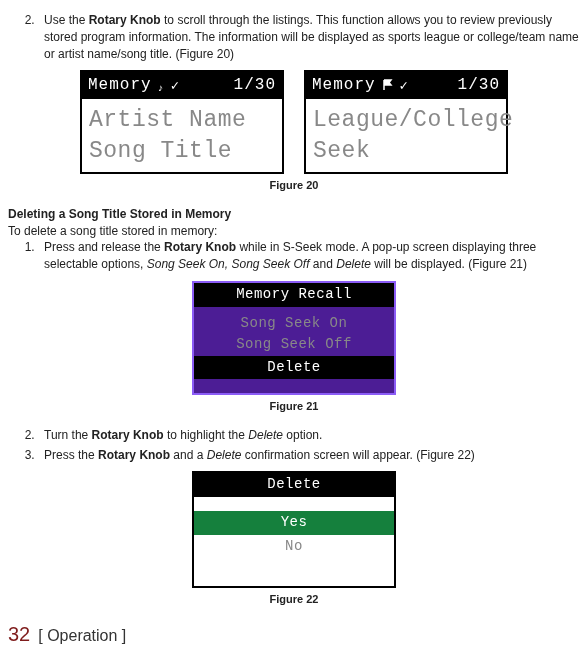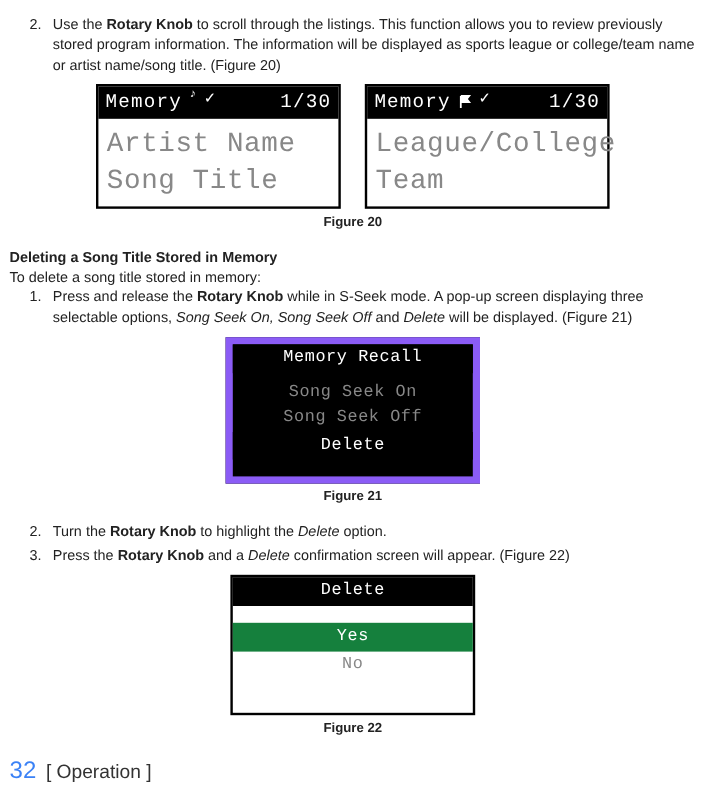--- a/index.html
+++ b/index.html
@@ -42,21 +42,21 @@
     font-family: "Courier New", monospace;
     font-size: 16px;
     letter-spacing: 1px;
     padding: 2px 6px;
     display: flex;
     align-items: center;
     justify-content: space-between;
   }
   .lcd-header-left {
     display: flex;
-    align-items: flex-start;
+    align-items: flex-end;
     gap: 6px;
   }
   .lcd-body {
     padding: 6px 7px;
     font-family: "Courier New", monospace;
     font-size: 23px;
     color: #888;
     letter-spacing: 0.5px;
     line-height: 1.35;
     display: flex;
@@ -69,23 +69,23 @@
     font-weight: bold;
     font-size: 11px;
     margin: 4px 0 12px 0;
   }
   .section-heading {
     font-weight: bold;
     font-size: 12px;
     margin-top: 4px;
   }
   .menu-box {
-    border: 6px solid #8b5cf6;
+    border: 2px solid #8b5cf6;
     width: 200px;
-    background: #000000;
+    background: #4c1d95;
     margin: 8px auto 0 auto;
     font-family: "Courier New", monospace;
     font-size: 14px;
     letter-spacing: 0.5px;
   }
   .menu-title {
     background: #000;
     color: #fff;
     text-align: center;
     padding: 2px 0;
@@ -129,21 +129,21 @@
   }
   .delete-bottom { height: 28px; }
   .page-footer {
     display: flex;
     align-items: baseline;
     gap: 8px;
     margin-top: 6px;
   }
   .page-number {
     font-size: 20px;
-    color: #3b82f6;
+    color: #7f1d1d;
   }
   .operation {
     font-size: 16px;
     color: #333;
   }
   .check { font-size: 14px; }
   .icon-note { font-size: 10px; position: relative; top:-1px;}
   .icon-flag svg { width: 12px; height: 12px; display: inline-block; vertical-align: middle; }
 </style>
 </head>
@@ -179,21 +179,21 @@
           <svg viewBox="0 0 12 12">
               <path d="M2 1 L2 11 M2 1 L9 1 L7 3.5 L9 6 L2 6" stroke="#fff" stroke-width="1.5" fill="#fff"></path>
             </svg>
         </span>
         <span class="check">✓</span>
       </span>
       <span>1/30</span>
     </div>
     <div class="lcd-body">
       <div>League/College</div>
-      <div>Team</div>
+      <div>Seek</div>
     </div>
   </div>
 </div>
 <div class="figure-caption">Figure 20</div>
 
 <div class="section-heading">Deleting a Song Title Stored in Memory</div>
 <div>To delete a song title stored in memory:</div>
 
 <ol start="1">
   <li>

